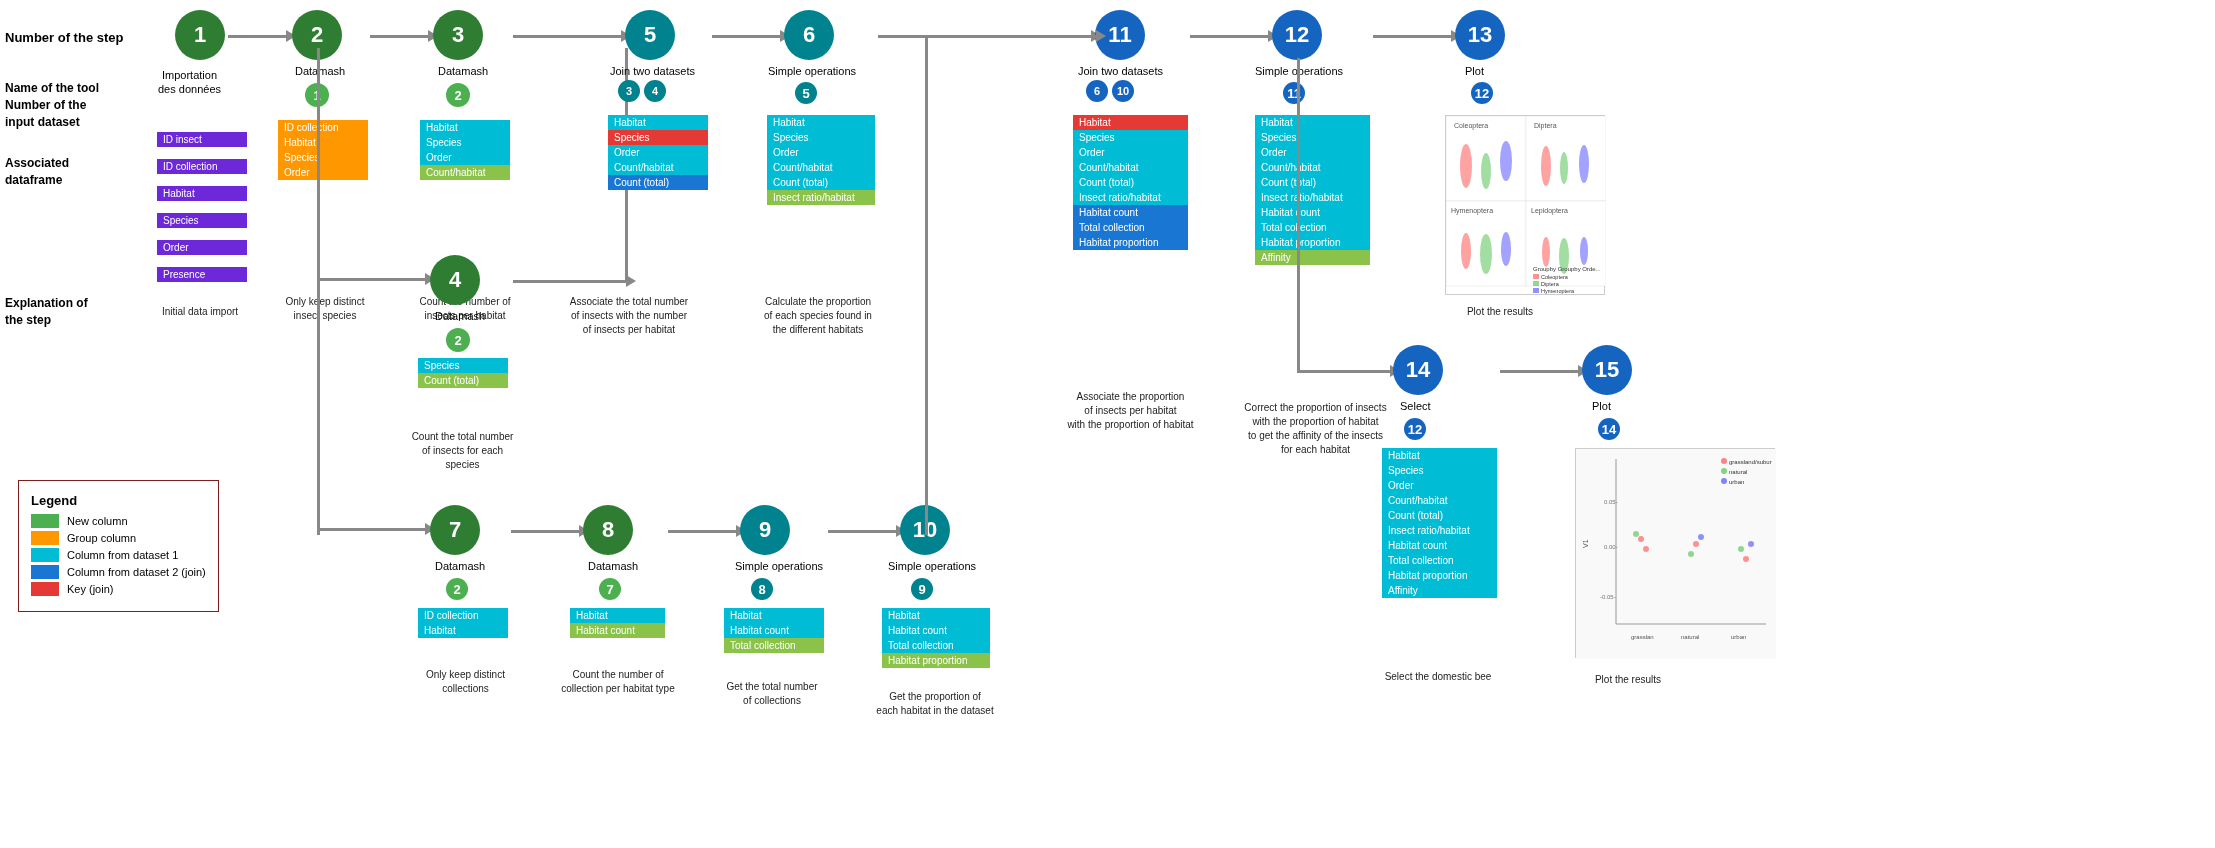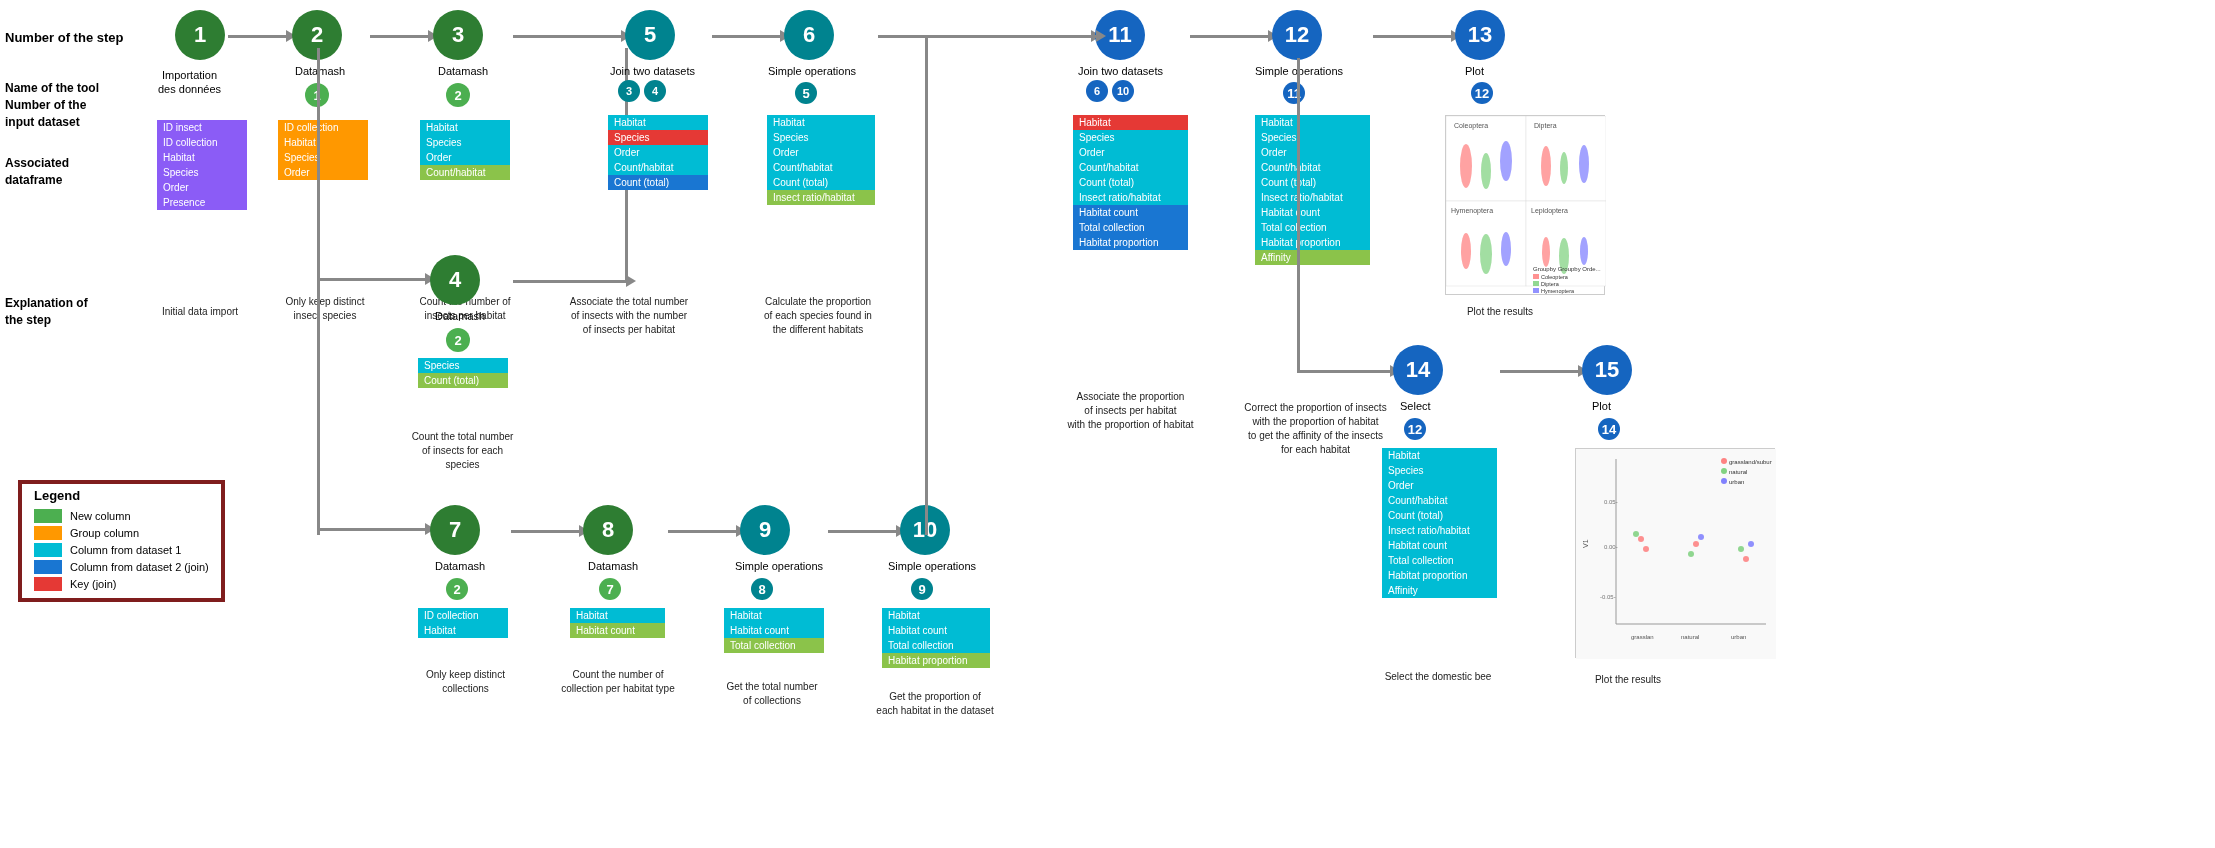--- a/index.html
+++ b/index.html
@@ -17,22 +17,22 @@
       width: 2215px;
       min-height: 848px;
       background: white;
     }
 
     
     .legend {
       position: absolute;
       left: 18px;
       top: 420px;
-      border: 4px solid #7f1d1d;
-      padding: 4px 12px;
+      border: 1px solid #7f1d1d;
+      padding: 12px 12px;
       background: white;
     }
     .legend-title {
       font-weight: bold;
       font-size: 13px;
       margin-bottom: 6px;
     }
     .legend-item {
       display: flex;
       align-items: center;
@@ -75,21 +75,21 @@
     .badge-green { background: #4caf50; }
     .badge-teal { background: #00838f; }
     .badge-blue { background: #1565c0; }
     .df-row {
       padding: 2px 6px;
       font-size: 10px;
       color: white;
       white-space: nowrap;
       font-weight: 500;
     }
-    .df-green { background: #8b5cf6; }
+    .df-green { background: #6d28d9; margin-top: 12px; }
     .df-orange { background: #ff9800; }
     .df-cyan { background: #00bcd4; }
     .df-blue { background: #1976d2; }
     .df-red { background: #e53935; }
     .df-lime { background: #8bc34a; }
 
     
     .arrow {
       position: absolute;
       background: #888;

